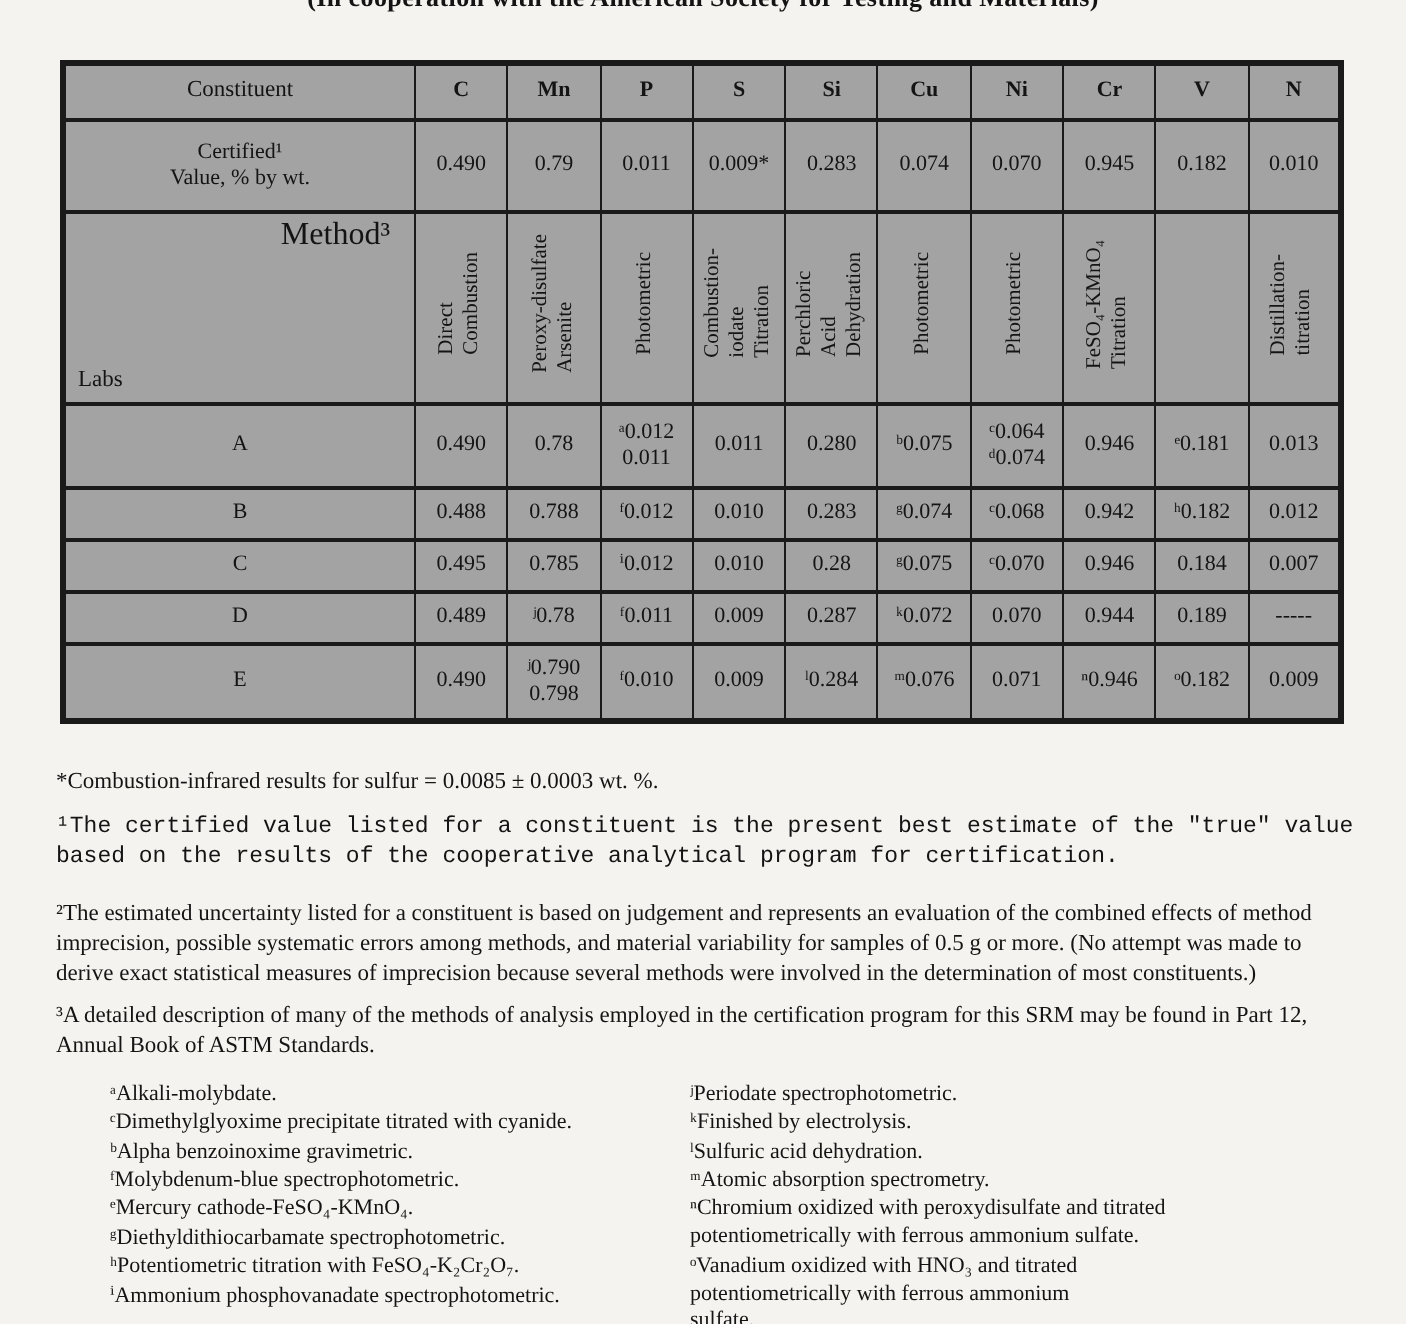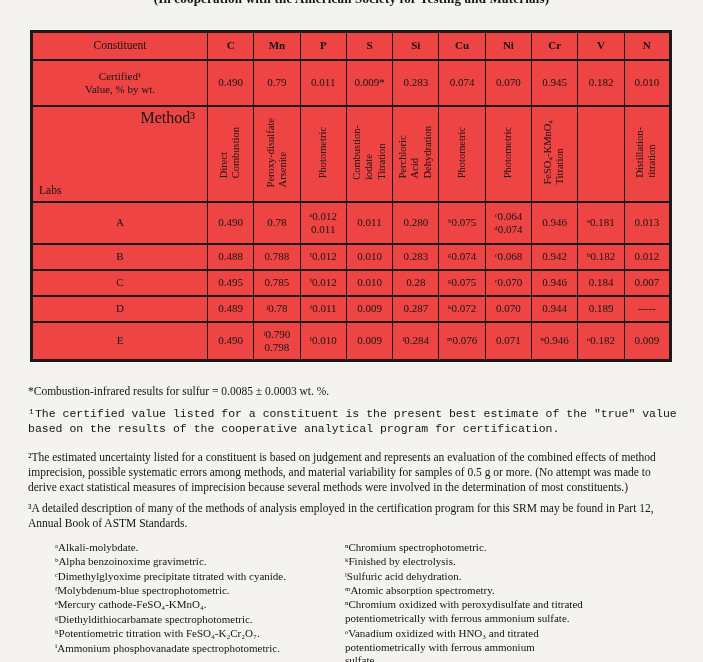--- a/index.html
+++ b/index.html
@@ -14,21 +14,21 @@
     background:#f4f3ef;
   }
   .header-line{
     position:absolute;top:-9px;left:0;width:100%;
     text-align:center;font-size:13px;font-weight:bold;letter-spacing:.2px;
   }
   table.analysis{
     position:absolute;left:30px;top:30px;
     width:642px;border-collapse:collapse;table-layout:fixed;
     border:3px solid #1a1a1a;
-    background:#ef4444;
+    background:#a3a3a3;
   }
   table.analysis td{
     border:1.5px solid #1a1a1a;
     border-top-width:2px;border-bottom-width:2px;
     font-size:11px;line-height:1.2;
     padding:2px 2px;white-space:pre-line;
     vertical-align:middle;text-align:center;
   }
   td.lbl{text-align:left;vertical-align:top;padding:3px 4px 2px 6px;font-size:11.5px;}
   td.head{font-size:12px;font-weight:bold;}
@@ -195,30 +195,30 @@
       </tbody>
   </table>
 
   <div class="fn fn-asterisk">*Combustion-infrared results for sulfur = 0.0085 ± 0.0003 wt. %.</div>
   <div class="fn fn-1">¹The certified value listed for a constituent is the present best estimate of the "true" value based on the results of the cooperative analytical program for certification.</div>
   <div class="fn fn-2">²The estimated uncertainty listed for a constituent is based on judgement and represents an evaluation of the combined effects of method imprecision, possible systematic errors among methods, and material variability for samples of 0.5 g or more.  (No attempt was made to derive exact statistical measures of imprecision because several methods were involved in the determination of most constituents.)</div>
   <div class="fn fn-3">³A detailed description of many of the methods of analysis employed in the certification program for this SRM may be found in Part 12, Annual Book of ASTM Standards.</div>
 
   <div class="fn-col fn-col-left" id="fn-left">
       <div class="fn-item">ᵃAlkali-molybdate.</div>
+      <div class="fn-item">ᶜDimethylglyoxime precipitate titrated with cyanide.</div>
       <div class="fn-item">ᵇAlpha benzoinoxime gravimetric.</div>
-      <div class="fn-item">ᶜDimethylglyoxime precipitate titrated with cyanide.</div>
       <div class="fn-item">ᶠMolybdenum-blue spectrophotometric.</div>
       <div class="fn-item">ᵉMercury cathode-FeSO₄-KMnO₄.</div>
       <div class="fn-item">ᵍDiethyldithiocarbamate spectrophotometric.</div>
       <div class="fn-item">ʰPotentiometric titration with FeSO₄-K₂Cr₂O₇.</div>
       <div class="fn-item">ⁱAmmonium phosphovanadate spectrophotometric.</div>
     </div>
   <div class="fn-col fn-col-right" id="fn-right">
-      <div class="fn-item">ⁿChromium spectrophotometric.</div>
+      <div class="fn-item">ʲPeriodate spectrophotometric.</div>
       <div class="fn-item">ᵏFinished by electrolysis.</div>
       <div class="fn-item">ˡSulfuric acid dehydration.</div>
       <div class="fn-item">ᵐAtomic absorption spectrometry.</div>
       <div class="fn-item">ⁿChromium oxidized with peroxydisulfate and titrated
 potentiometrically with ferrous ammonium sulfate.</div>
       <div class="fn-item">ᵒVanadium oxidized with HNO₃ and titrated
 potentiometrically with ferrous ammonium
 sulfate.</div>
     </div>
 

